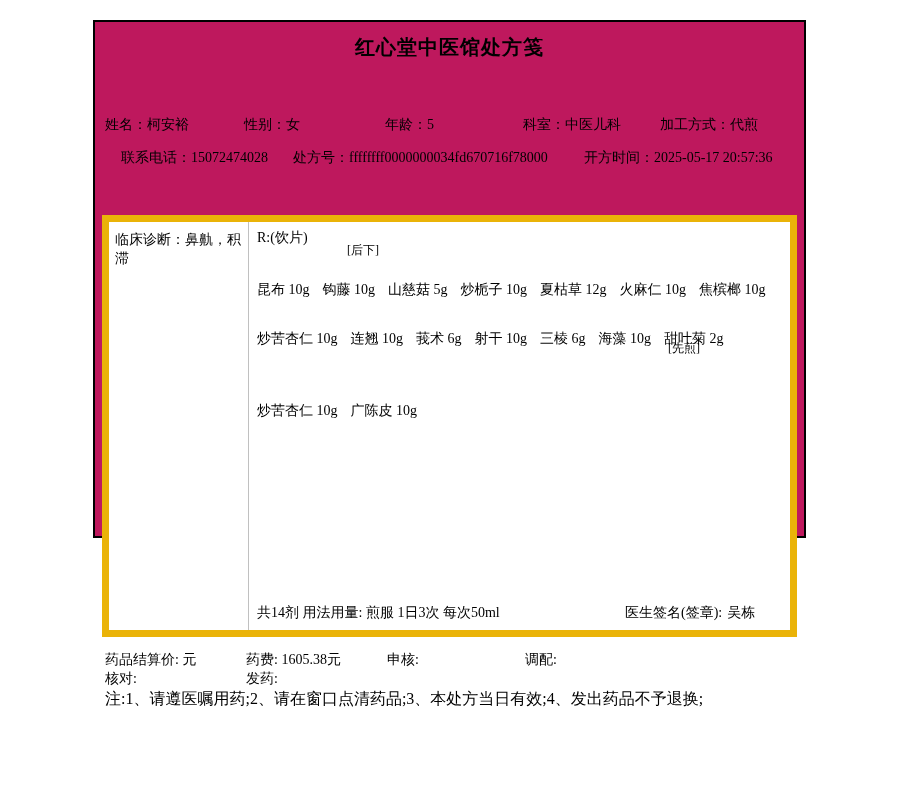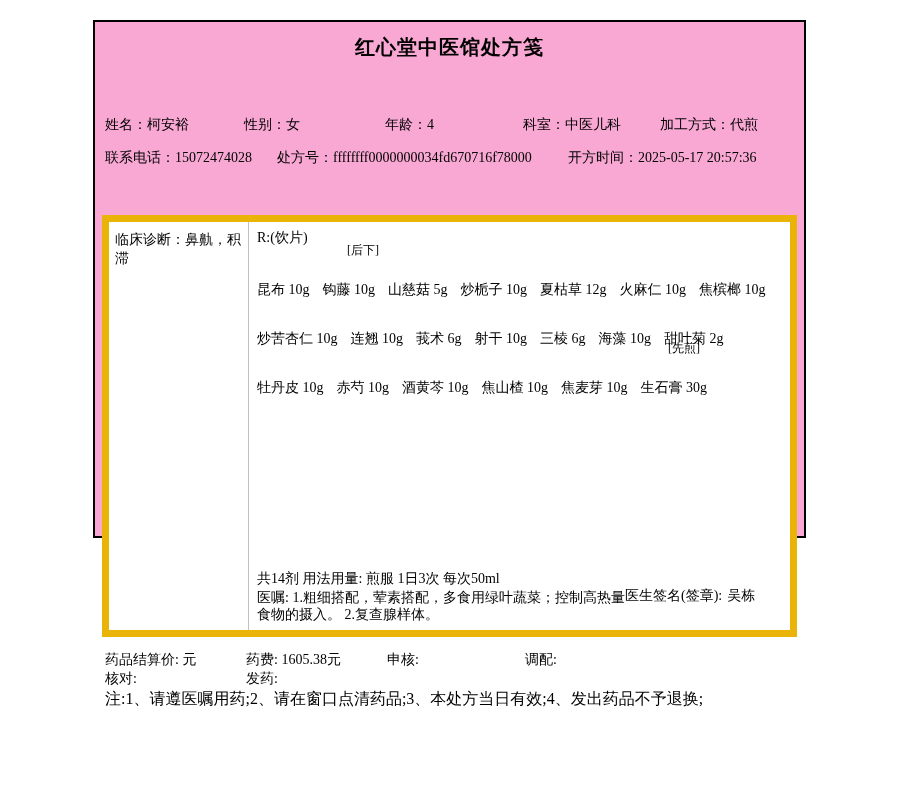--- a/index.html
+++ b/index.html
@@ -1,21 +1,21 @@
 <!DOCTYPE html>
 <html><head>
 <meta charset="utf-8">
 <style>
   * { margin:0; padding:0; box-sizing:border-box; }
   html,body { width:900px; height:800px; background:#fff; color:#000;
     font-family:"Liberation Serif","DejaVu Serif",serif; }
   body { position:relative; }
 
   .sheet { position:absolute; left:93px; top:20px; width:713px; height:518px;
-    border:2px solid #000; background:#f9a8d4; }
+    border:2px solid #000; background:#be185d; }
 
   .title { position:absolute; top:12px; left:0; right:0; text-align:center;
     font-size:20px; font-weight:bold; letter-spacing:1px; }
 
   .info-row { position:absolute; left:10px; right:4px; font-size:14px; white-space:nowrap; }
   #info-row1 { top:94px; }
   #info-row2 { top:127px; }
   .field { display:inline-block; vertical-align:top; white-space:nowrap; }
 
   .rx-box { position:absolute; left:7px; top:193px; width:695px; height:422px;
@@ -43,22 +43,22 @@
   #footer-row2 { top:648px; }
   .note { position:absolute; left:10px; top:667px; font-size:16px; white-space:nowrap; }
 </style>
 </head>
 <body>
 
 <div class="sheet">
 
   <div class="title">红心堂中医馆处方笺</div>
 
-  <div class="info-row" id="info-row1"><span class="field" style="width: 139px;">姓名：柯安裕</span><span class="field" style="width: 141px;">性别：女</span><span class="field" style="width: 138px;">年龄：4</span><span class="field" style="width: 137px;">科室：中医儿科</span><span class="field">加工方式：代煎</span></div>
-  <div class="info-row" id="info-row2"><span class="field" style="width: 172px;">联系电话：15072474028</span><span class="field" style="width: 291px;">处方号：ffffffff0000000034fd670716f78000</span><span class="field">开方时间：2025-05-17 20:57:36</span></div>
+  <div class="info-row" id="info-row1"><span class="field" style="width: 139px;">姓名：柯安裕</span><span class="field" style="width: 141px;">性别：女</span><span class="field" style="width: 138px;">年龄：5</span><span class="field" style="width: 137px;">科室：中医儿科</span><span class="field">加工方式：代煎</span></div>
+  <div class="info-row" id="info-row2"><span class="field" style="width: 172px; margin-left: 16px;">联系电话：15072474028</span><span class="field" style="width: 291px;">处方号：ffffffff0000000034fd670716f78000</span><span class="field">开方时间：2025-05-17 20:57:36</span></div>
 
   <div class="rx-box">
     <div class="diag-cell">
       <span>临床诊断：</span><span>鼻鼽，积滞</span>
     </div>
     <div class="rx-cell">
       <div class="rx-header">R:(饮片)</div>
       <div id="rx-lines">
           <div class="rx-line first">
             <div class="rx-ann">
@@ -67,28 +67,30 @@
             <div class="rx-herbs"><span class="herb">昆布 10g</span><span class="herb">钩藤 10g</span><span class="herb">山慈菇 5g</span><span class="herb">炒栀子 10g</span><span class="herb">夏枯草 12g</span><span class="herb">火麻仁 10g</span><span class="herb">焦槟榔 10g</span></div>
           </div>
           <div class="rx-line">
             <div class="rx-ann"></div>
             <div class="rx-herbs"><span class="herb">炒苦杏仁 10g</span><span class="herb">连翘 10g</span><span class="herb">莪术 6g</span><span class="herb">射干 10g</span><span class="herb">三棱 6g</span><span class="herb">海藻 10g</span><span class="herb">甜叶菊 2g</span></div>
           </div>
           <div class="rx-line">
             <div class="rx-ann">
               <span class="rx-ann-text" style="left: 411px;">[先煎]</span>
             </div>
-            <div class="rx-herbs"><span class="herb">牡丹皮 10g</span><span class="herb">赤芍 10g</span><span class="herb">酒黄芩 10g</span><span class="herb">焦山楂 10g</span><span class="herb">焦麦芽 10g</span><span class="herb">生石膏 30g</span></div>
+          </div>
+          <div class="rx-line">
+            <div class="rx-ann"></div>
+            <div class="rx-herbs"><span class="herb">炒苦杏仁 10g</span><span class="herb">广陈皮 10g</span></div>
           </div>
         </div>
       <div class="rx-spacer"></div>
       <div class="rx-bottom">
         <div class="rx-bottom-left">
           <div class="usage">共14剂 用法用量: 煎服 1日3次 每次50ml</div>
-          <div class="remark">医嘱: 1.粗细搭配，荤素搭配，多食用绿叶蔬菜；控制高热量食物的摄入。 2.复查腺样体。</div>
         </div>
         <div class="rx-sign">
           <span>医生签名(签章):</span><span class="doc-name">吴栋</span>
         </div>
       </div>
     </div>
   </div>
 
   <div class="footer-row" id="footer-row1"><span class="field" style="width: 141px;">药品结算价: 元</span><span class="field" style="width: 141px;">药费: 1605.38元</span><span class="field" style="width: 138px;">申核:</span><span class="field">调配:</span></div>
   <div class="footer-row" id="footer-row2"><span class="field" style="width: 141px;">核对:</span><span class="field">发药:</span></div>

